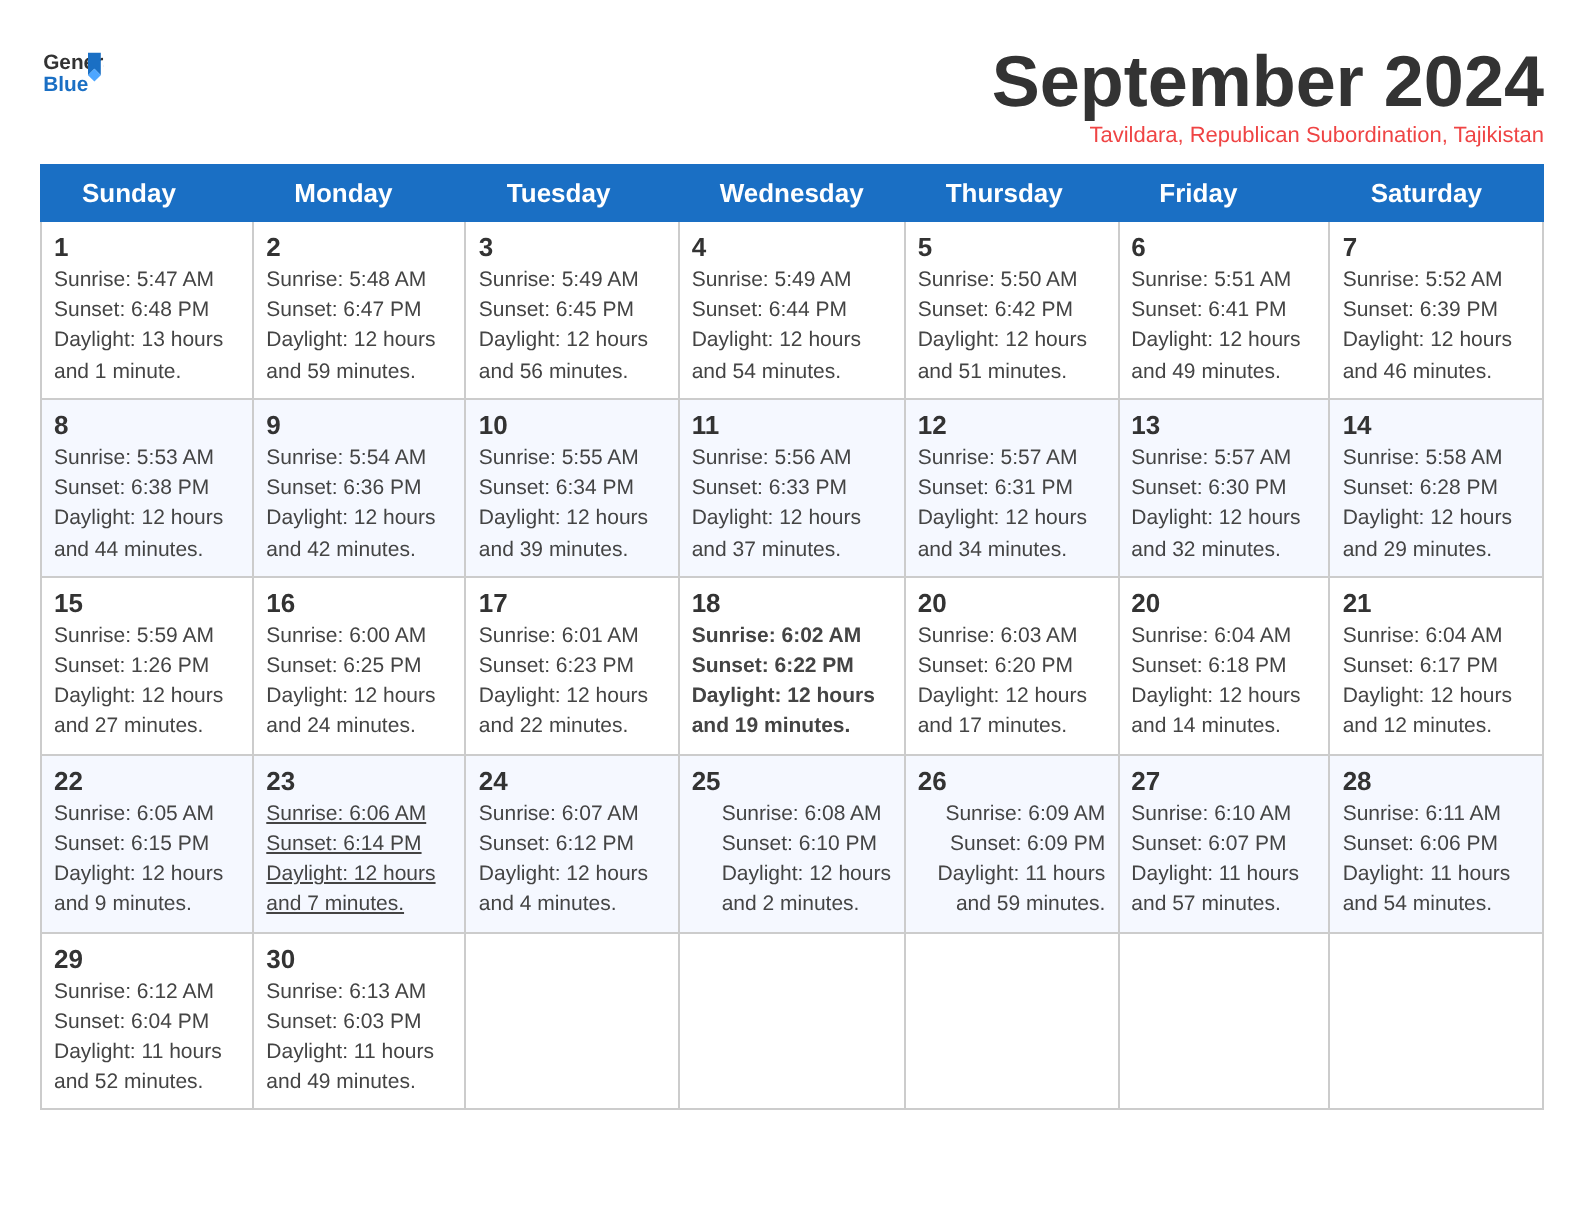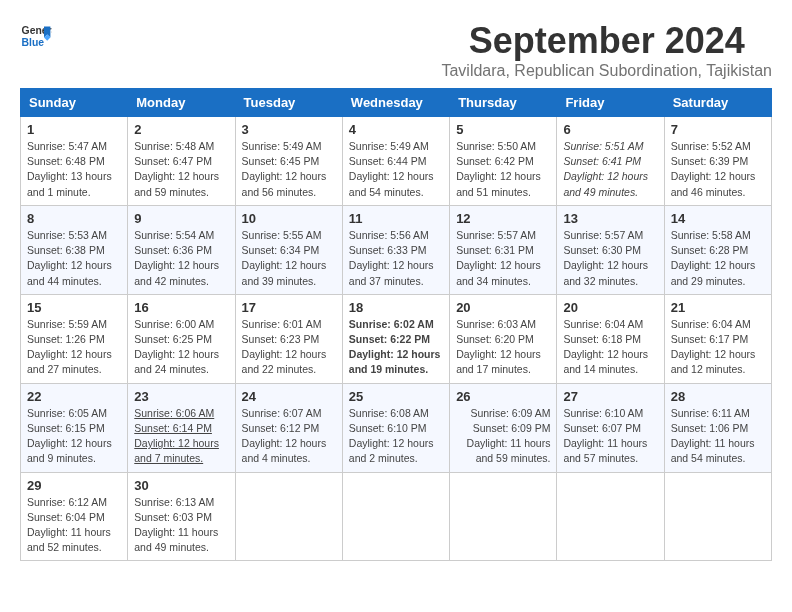--- a/index.html
+++ b/index.html
@@ -25,36 +25,35 @@
       width: 32px;
       height: 32px;
     }
     .title-section {
       text-align: right;
     }
     .month-title {
       font-size: 36px;
       font-weight: bold;
       color: #333;
-      text-align: center;
     }
     .subtitle {
-      font-size: 16px;
-      color: #737373;
+      font-size: 11px;
+      color: #ef4444;
     }
     .calendar-table {
       width: 100%;
       border-collapse: collapse;
       margin-top: 8px;
     }
     .calendar-table th {
       background-color: #1a6fc4;
       color: #fff;
       text-align: left;
-      padding: 6px 8px;
+      padding: 6px 20px;
       font-size: 13px;
       border: 1px solid #1a6fc4;
     }
     .calendar-table td {
       border: 1px solid #ccc;
       vertical-align: top;
       padding: 5px 6px;
       font-size: 10.5px;
       color: #333;
       width: calc(100% / 7);
@@ -140,21 +139,21 @@
         </td>
         <td>
           <span class="day-number">5</span>
           <div class="day-info" style="white-space: pre-line;">Sunrise: 5:50 AM
 Sunset: 6:42 PM
 Daylight: 12 hours
 and 51 minutes.</div>
         </td>
         <td>
           <span class="day-number">6</span>
-          <div class="day-info" style="white-space: pre-line; font-style: italic;">Sunrise: 5:51 AM
+          <div class="day-info" style="white-space: pre-line;">Sunrise: 5:51 AM
 Sunset: 6:41 PM
 Daylight: 12 hours
 and 49 minutes.</div>
         </td>
         <td>
           <span class="day-number">7</span>
           <div class="day-info" style="white-space: pre-line;">Sunrise: 5:52 AM
 Sunset: 6:39 PM
 Daylight: 12 hours
 and 46 minutes.</div>
@@ -279,21 +278,21 @@
         </td>
         <td>
           <span class="day-number">24</span>
           <div class="day-info" style="white-space: pre-line;">Sunrise: 6:07 AM
 Sunset: 6:12 PM
 Daylight: 12 hours
 and 4 minutes.</div>
         </td>
         <td>
           <span class="day-number">25</span>
-          <div class="day-info" style="white-space: pre-line;">Sunrise: 6:08 AM
+          <div class="day-info" style="white-space: pre-line; margin-left: 15px;">Sunrise: 6:08 AM
 Sunset: 6:10 PM
 Daylight: 12 hours
 and 2 minutes.</div>
         </td>
         <td>
           <span class="day-number">26</span>
           <div class="day-info" style="white-space: pre-line; text-align: right;">Sunrise: 6:09 AM
 Sunset: 6:09 PM
 Daylight: 11 hours
 and 59 minutes.</div>
@@ -301,21 +300,21 @@
         <td>
           <span class="day-number">27</span>
           <div class="day-info" style="white-space: pre-line;">Sunrise: 6:10 AM
 Sunset: 6:07 PM
 Daylight: 11 hours
 and 57 minutes.</div>
         </td>
         <td>
           <span class="day-number">28</span>
           <div class="day-info" style="white-space: pre-line;">Sunrise: 6:11 AM
-Sunset: 1:06 PM
+Sunset: 6:06 PM
 Daylight: 11 hours
 and 54 minutes.</div>
         </td>
       </tr>
       <tr>
         <td>
           <span class="day-number">29</span>
           <div class="day-info" style="white-space: pre-line;">Sunrise: 6:12 AM
 Sunset: 6:04 PM
 Daylight: 11 hours

